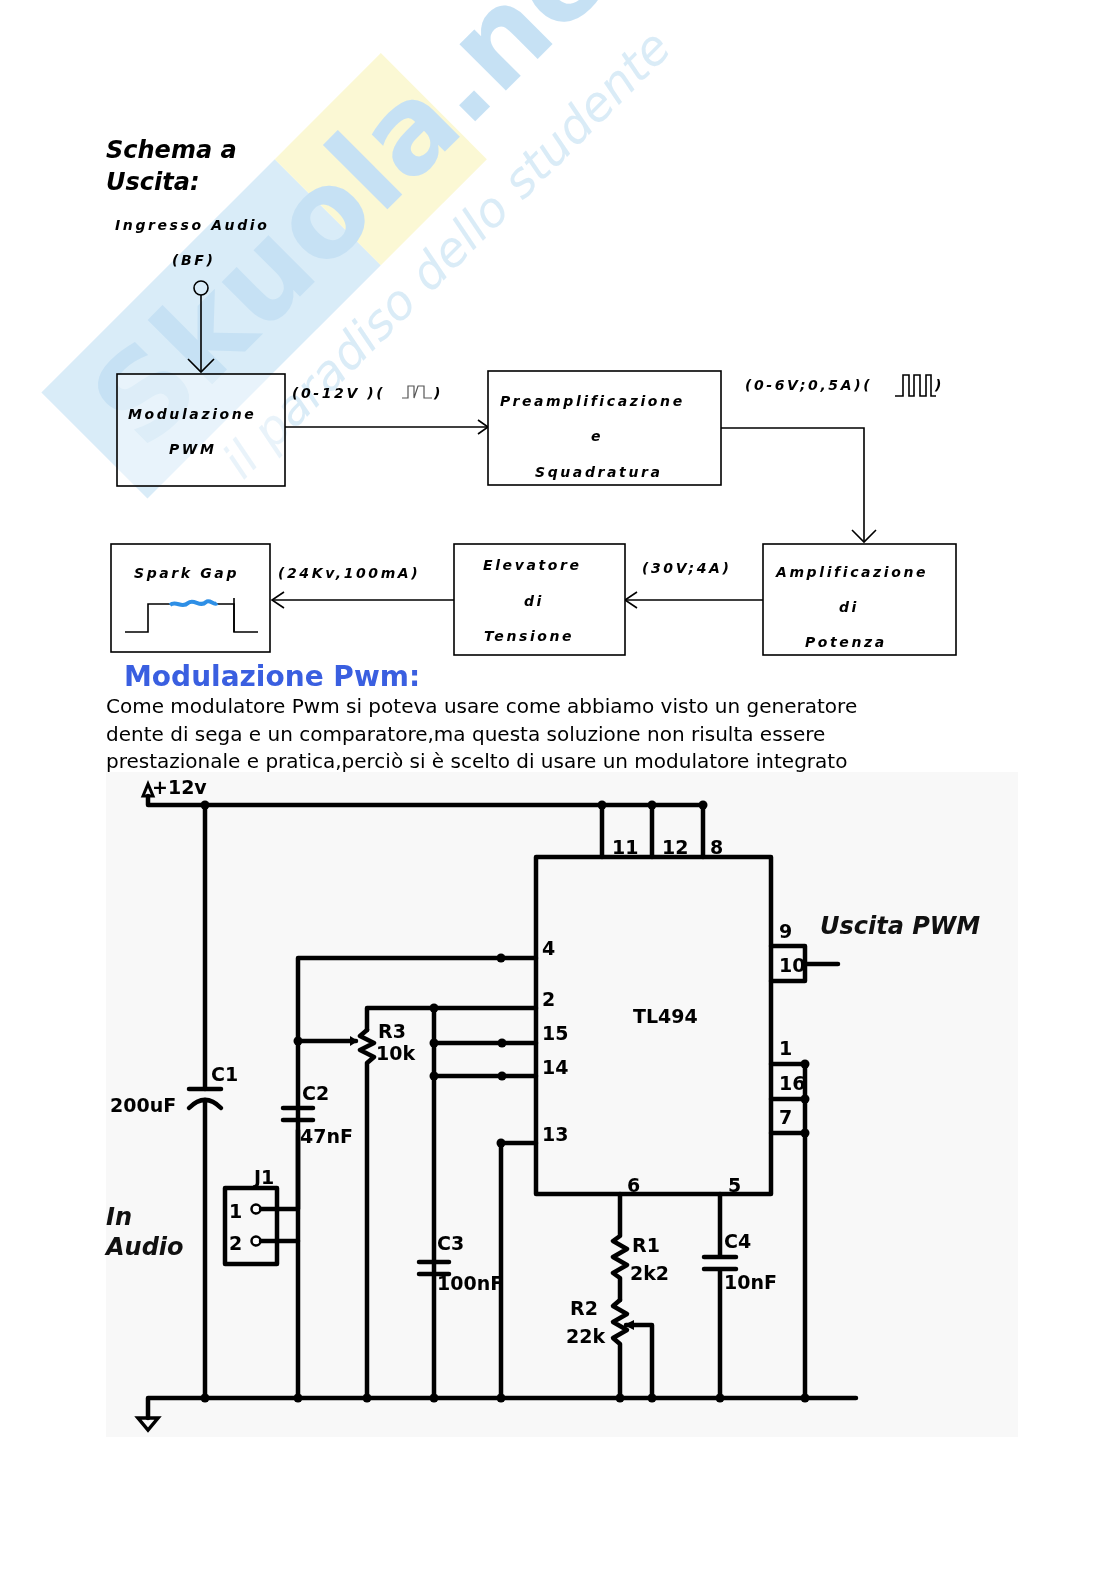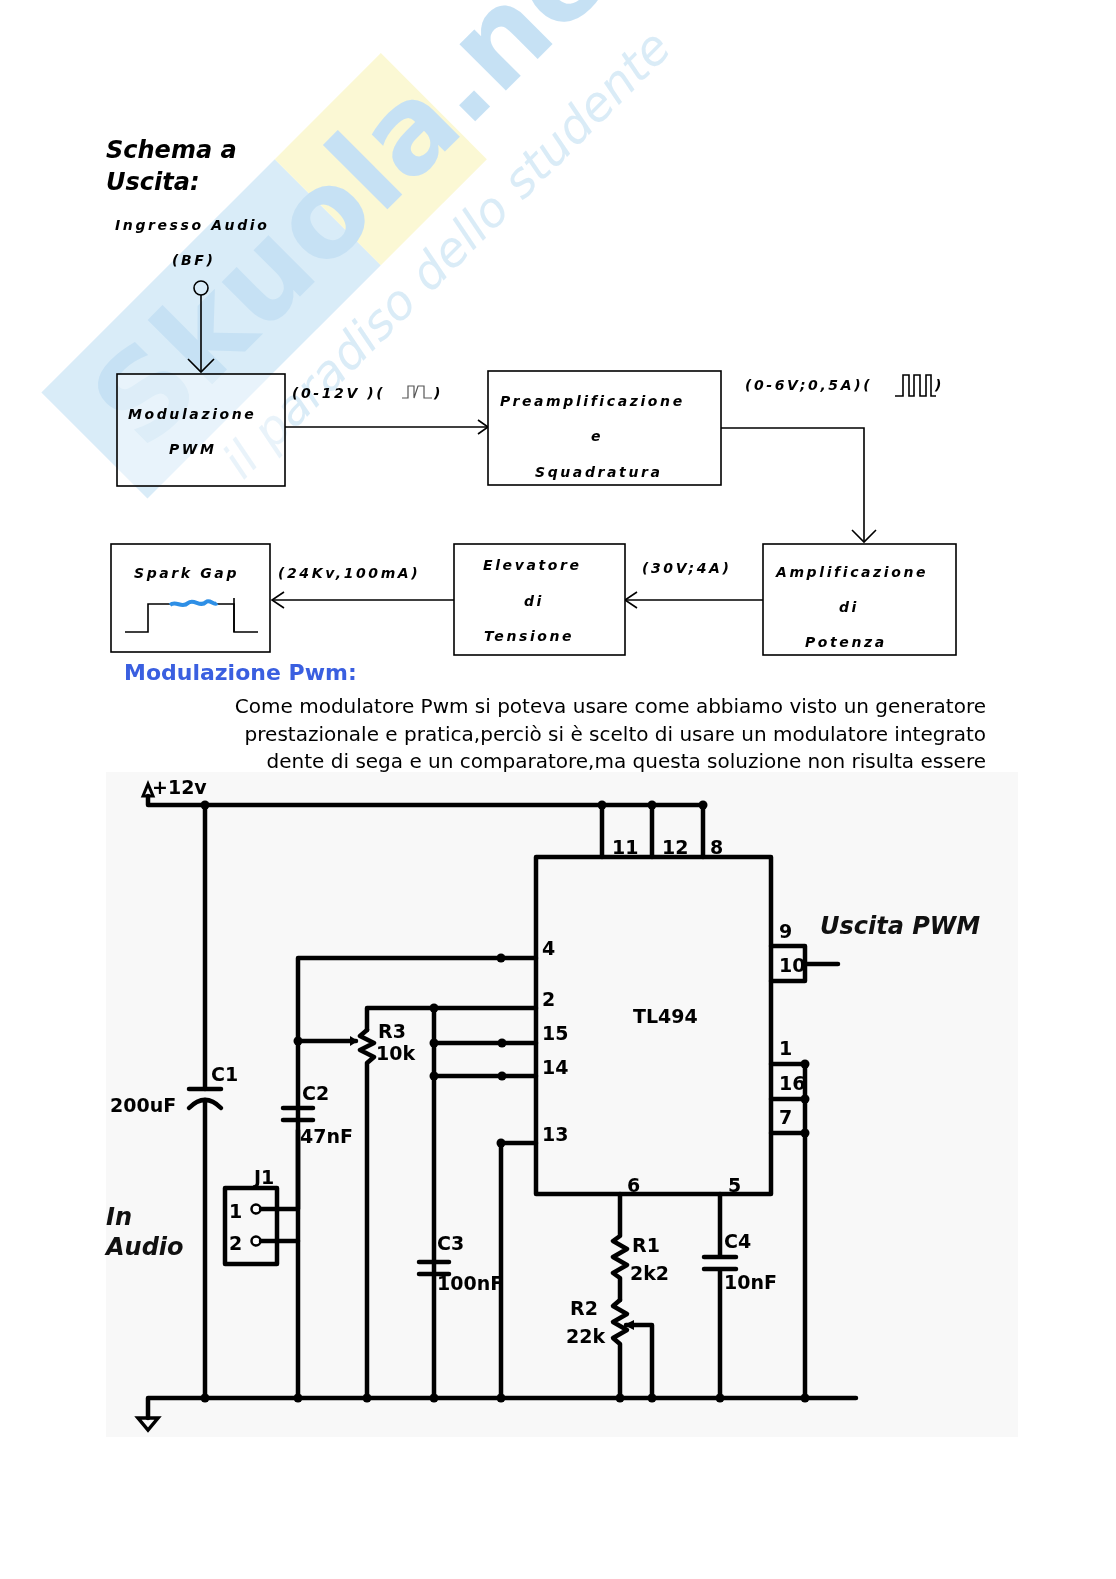--- a/index.html
+++ b/index.html
@@ -1,23 +1,23 @@
 <!DOCTYPE html>
 <html><head>
 <meta charset="utf-8">
 <style>
   html, body { margin:0; padding:0; background:#ffffff; }
   body { width:1116px; height:1579px; position:relative; overflow:hidden; font-family:"DejaVu Sans", sans-serif; color:#000; }
   .watermark { position:absolute; left:0; top:0; width:1116px; height:1579px; pointer-events:none; }
   .h1 { position:absolute; left:106px; top:134px; font-family:"DejaVu Sans", sans-serif; font-weight:bold; font-size:24px; line-height:32px;font-style:italic; }
   .diag { position:absolute; left:0; top:0; width:1116px; height:780px; }
   .blk-label { font-family:"DejaVu Sans", sans-serif; font-style:italic; font-weight:bold; font-size:14px; letter-spacing:2.6px; fill:#000; }
-  .sec-title { position:absolute; left:124px; top:660px; font-family:"DejaVu Sans", sans-serif; font-weight:bold; font-size:22px; color:#3a5fe0; }
+  .sec-title { position:absolute; left:124px; top:660px; font-family:"DejaVu Sans", sans-serif; font-weight:bold; font-size:28px; color:#3a5fe0; }
   .para { position:absolute; left:106px; top:693px; width:880px; font-family:"DejaVu Sans", sans-serif; font-size:20px; line-height:27.5px; }
-  .para span { display:block; white-space:nowrap;text-align:right; }
+  .para span { display:block; white-space:nowrap; }
   .schem-bg { position:absolute; left:106px; top:772px; width:912px; height:665px; background:#f8f8f8; }
   .schem { position:absolute; left:0; top:0; width:1116px; height:1579px; }
   .w { stroke:#000; stroke-width:4.5; fill:none; stroke-linecap:round; stroke-linejoin:round; }
   .sl { font-family:"DejaVu Sans", sans-serif; font-weight:bold; font-size:19px; fill:#000; }
   .big-it { font-family:"DejaVu Sans", sans-serif; font-style:italic; font-weight:bold; font-size:24px; fill:#111; }
 </style>
 </head>
 <body>
 
 <svg class="watermark" viewBox="0 0 1116 1579">
@@ -87,22 +87,22 @@
     <polyline points="125,632 148,632 148,604 170,604" fill="none" stroke="#000" stroke-width="1.6"></polyline>
     <polyline points="215,604 234,604 234,632 258,632" fill="none" stroke="#000" stroke-width="1.6"></polyline>
     <line x1="234" y1="598" x2="234" y2="632" stroke="#000" stroke-width="1.6"></line>
     <path d="M170,605 C176,600 182,609 188,603 C194,598 200,608 206,602 C210,599 214,606 217,603" fill="none" stroke="#2e8fe6" stroke-width="4"></path>
   </g>
 </svg>
 
 <div class="sec-title">Modulazione Pwm:</div>
 <div class="para">
   <span>Come modulatore Pwm si poteva usare come abbiamo visto un generatore</span>
+  <span>dente di sega e un comparatore,ma questa soluzione non risulta essere</span>
   <span>prestazionale e pratica,perciò si è scelto di usare un modulatore integrato</span>
-  <span>dente di sega e un comparatore,ma questa soluzione non risulta essere</span>
 </div>
 
 <div class="schem-bg"></div>
 <svg class="schem" viewBox="0 0 1116 1579">
 
   <g>
     <path d="M143,796 L148,784 L153,796 Z" fill="none" stroke="#000" stroke-width="3"></path>
   </g>
   <text class="sl" x="152" y="794">+12v</text>
   <polyline class="w" points="148,796 148,805 703,805"></polyline>

